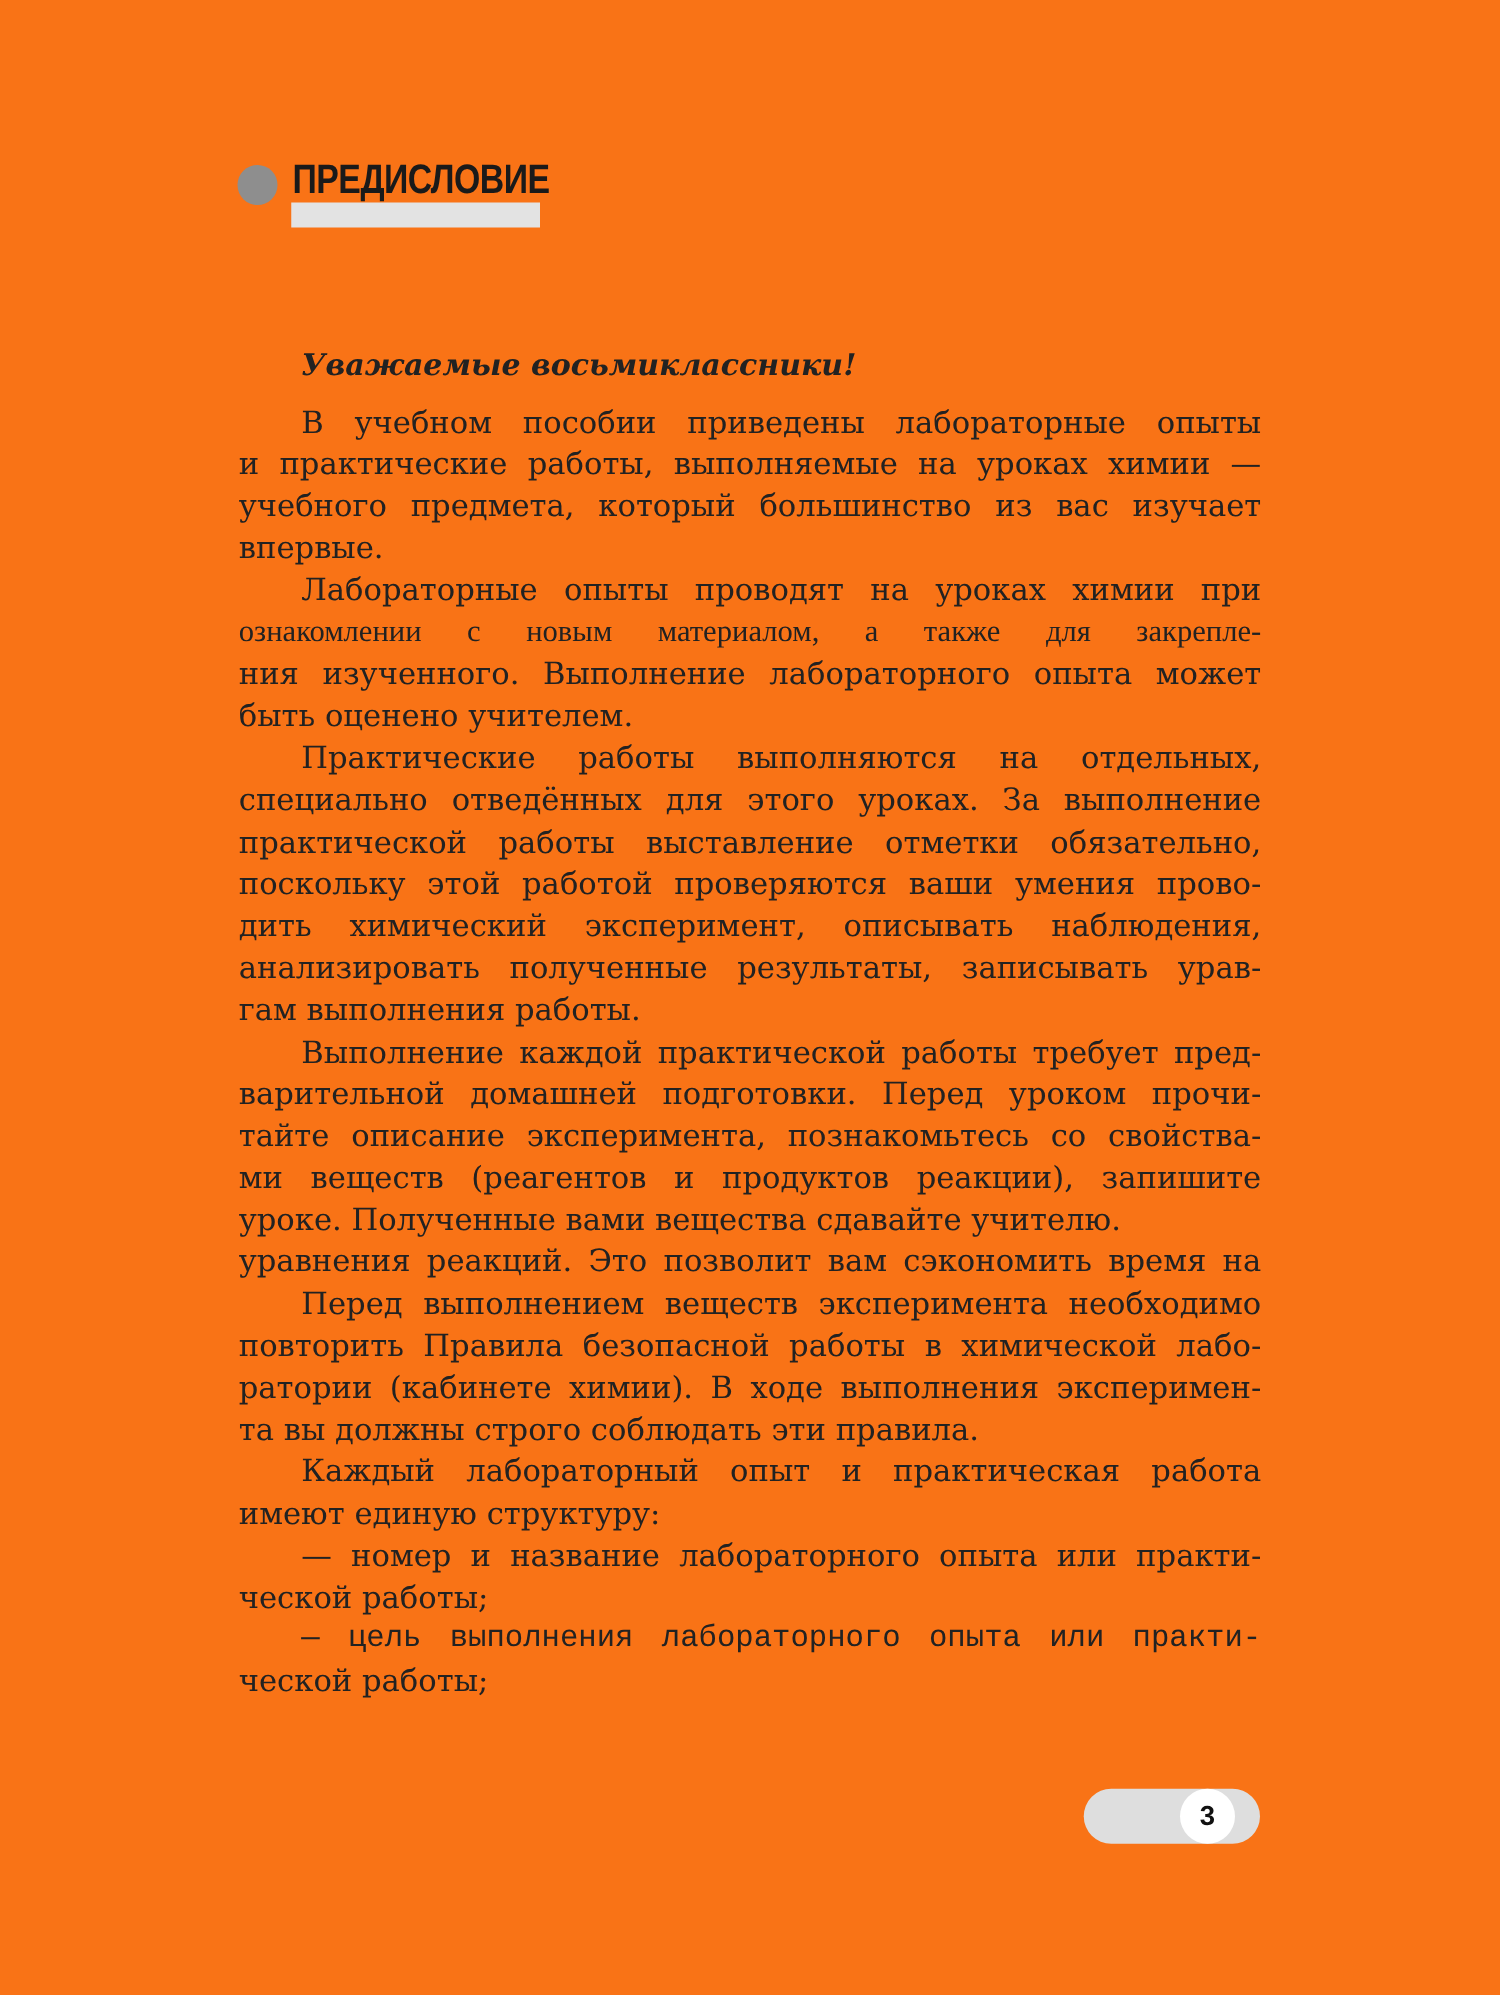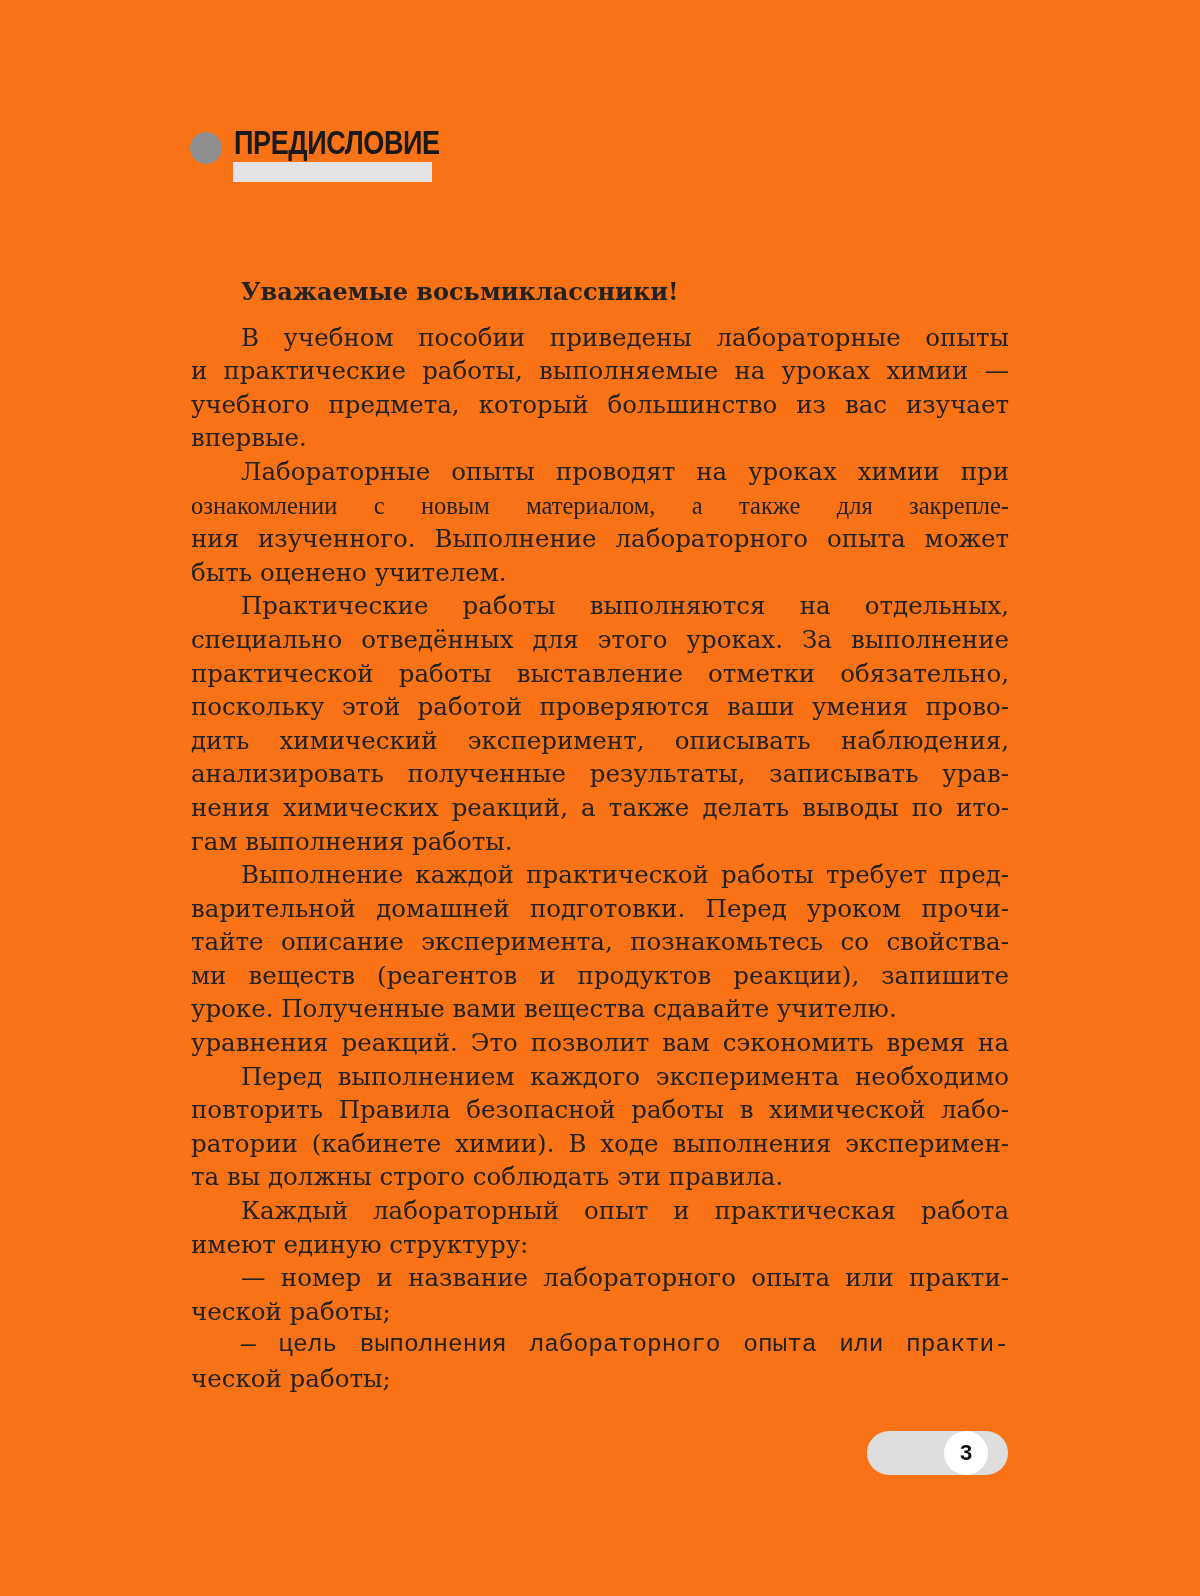--- a/index.html
+++ b/index.html
@@ -5,21 +5,21 @@
     html, body { margin: 0; padding: 0; background: #ffffff; }
     body { width: 1200px; height: 1596px; position: relative; overflow: hidden; }
     .page { position: absolute; left: 0; top: 0; width: 1200px; height: 1596px; background: #f97316; }
 
     .heading { position: absolute; left: 190px; top: 122px; height: 60px; }
     .heading .dot { position: absolute; left: 0; top: 10px; width: 32px; height: 32px; border-radius: 50%; background: #8e8e8e; }
     .heading .title { position: absolute; left: 44px; top: 2px; font-family: "Liberation Sans", sans-serif; font-weight: bold; font-size: 33px; letter-spacing: -0.5px; color: #1a1a1a; white-space: nowrap; transform: scaleX(0.82); transform-origin: left top; }
     .heading .underbar { position: absolute; left: 43px; top: 40px; width: 199px; height: 20px; background: #e3e3e3; }
 
     .body { position: absolute; left: 191px; top: 275px; width: 818px; font-family: "DejaVu Serif", serif; font-size: 24.5px; line-height: 33.6px; color: #222; }
-    .greeting { font-weight: bold; padding-left: 50px; margin-bottom: 12px; font-size: 24px; }
+    .greeting { font-style: italic; font-weight: bold; padding-left: 50px; margin-bottom: 12px; font-size: 24px; }
     .para { text-align: justify; text-indent: 50px; margin: 0; hyphens: manual; }
     .line { display: block; text-align: justify; text-align-last: justify; }
     .line.last { text-align-last: left; }
 
     .pagenum { position: absolute; left: 867px; top: 1431px; width: 141px; height: 44px; border-radius: 22px; background: #dedede; }
     .pagenum .circle { position: absolute; right: 20px; top: 0; width: 44px; height: 44px; border-radius: 50%; background: #ffffff; display: flex; align-items: center; justify-content: center; font-family: "Liberation Sans", sans-serif; font-weight: bold; font-size: 22px; color: #111; }
   </style>
 </head>
 <body>
 
@@ -47,33 +47,32 @@
           <span class="line" style="text-indent: 0px;">ния изученного. Выполнение лабораторного опыта может</span>
           <span class="line last" style="text-indent: 0px;">быть оценено учителем.</span>
         </div>
         <div class="para">
           <span class="line" style="text-indent: 50px;">Практические работы выполняются на отдельных,</span>
           <span class="line" style="text-indent: 0px;">специально отведённых для этого уроках. За выполнение</span>
           <span class="line" style="text-indent: 0px;">практической работы выставление отметки обязательно,</span>
           <span class="line" style="text-indent: 0px;">поскольку этой работой проверяются ваши умения прово-</span>
           <span class="line" style="text-indent: 0px;">дить химический эксперимент, описывать наблюдения,</span>
           <span class="line" style="text-indent: 0px;">анализировать полученные результаты, записывать урав-</span>
-          <span class="line" style="text-indent: 0px;">нения химических реакций, а также делать выводы по ито-</span>
           <span class="line last" style="text-indent: 0px;">гам выполнения работы.</span>
         </div>
         <div class="para">
           <span class="line" style="text-indent: 50px;">Выполнение каждой практической работы требует пред-</span>
           <span class="line" style="text-indent: 0px;">варительной домашней подготовки. Перед уроком прочи-</span>
           <span class="line" style="text-indent: 0px;">тайте описание эксперимента, познакомьтесь со свойства-</span>
           <span class="line" style="text-indent: 0px;">ми веществ (реагентов и продуктов реакции), запишите</span>
           <span class="line last" style="text-indent: 0px;">уроке. Полученные вами вещества сдавайте учителю.</span>
           <span class="line" style="text-indent: 0px;">уравнения реакций. Это позволит вам сэкономить время на</span>
         </div>
         <div class="para">
-          <span class="line" style="text-indent: 50px;">Перед выполнением каждого эксперимента необходимо</span>
+          <span class="line" style="text-indent: 50px;">Перед выполнением веществ эксперимента необходимо</span>
           <span class="line" style="text-indent: 0px;">повторить Правила безопасной работы в химической лабо-</span>
           <span class="line" style="text-indent: 0px;">ратории (кабинете химии). В ходе выполнения эксперимен-</span>
           <span class="line last" style="text-indent: 0px;">та вы должны строго соблюдать эти правила.</span>
         </div>
         <div class="para">
           <span class="line" style="text-indent: 50px;">Каждый лабораторный опыт и практическая работа</span>
           <span class="line last" style="text-indent: 0px;">имеют единую структуру:</span>
         </div>
         <div class="para">
           <span class="line" style="text-indent: 50px;">— номер и название лабораторного опыта или практи-</span>

